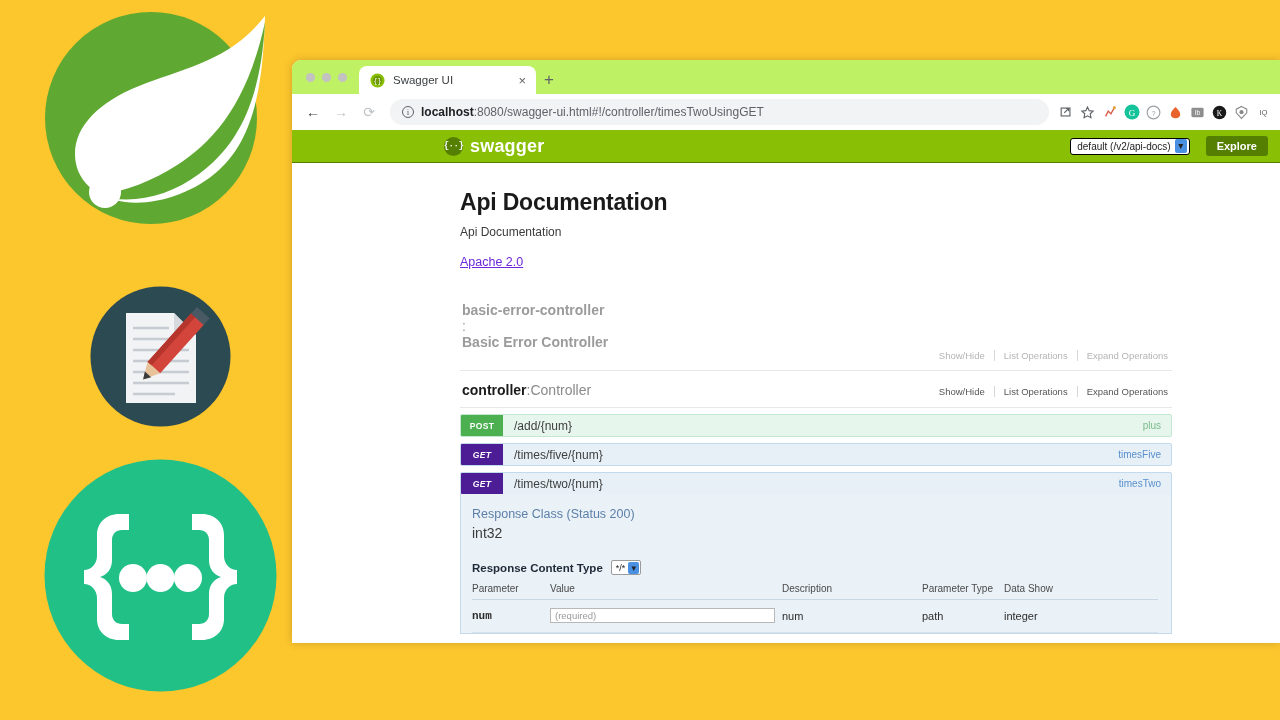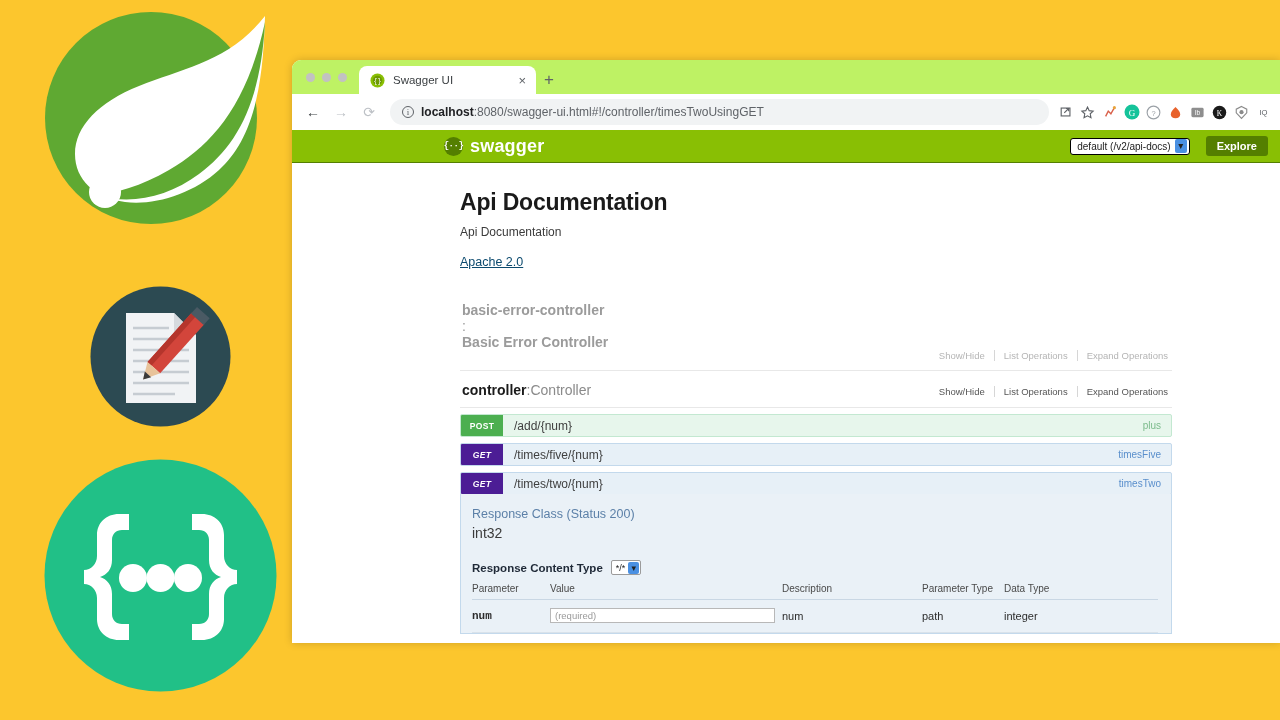--- a/index.html
+++ b/index.html
@@ -118,21 +118,21 @@
     padding: 4px 11px; border-radius: 3px;
   }
 
   .content { padding: 26px 0 0 168px; }
   .inner { width: 712px; }
 
   h1.api-title { font-size: 23px; font-weight: 700; color: #1a1a1a; letter-spacing: -.2px; }
   .api-sub { font-size: 12px; color: #3b3b3b; margin-top: 9px; }
   .api-license {
     display: inline-block; margin-top: 16px;
-    font-size: 12.5px; color: #0c4a6e; text-decoration: underline;
+    font-size: 12.5px; color: #6d28d9; text-decoration: underline;
   }
 
   .resource {
     display: flex; align-items: baseline; padding: 11px 4px 9px 2px;
     border-bottom: 1px solid #e8e8e8;
   }
   .resource.first { margin-top: 21px; flex-direction: column; }
   .res-name { font-size: 14px; font-weight: 700; }
   .res-desc { font-size: 14px; font-weight: 400; }
   .res-ops { margin-left: auto; display: flex; align-items: center; }
@@ -438,21 +438,21 @@
             </div>
 
 
             <table class="sw">
               <thead>
                 <tr>
                   <th style="width:78px">Parameter</th>
                   <th style="width:232px">Value</th>
                   <th style="width:140px">Description</th>
                   <th style="width:82px">Parameter Type</th>
-                  <th>Data Type</th>
+                  <th>Data Show</th>
                 </tr>
               </thead>
               <tbody>
                 <tr>
                   <td class="pname">num</td>
                   <td>
                     <div class="pinput">(required)</div>
                   </td>
                   <td>num</td>
                   <td>path</td>

